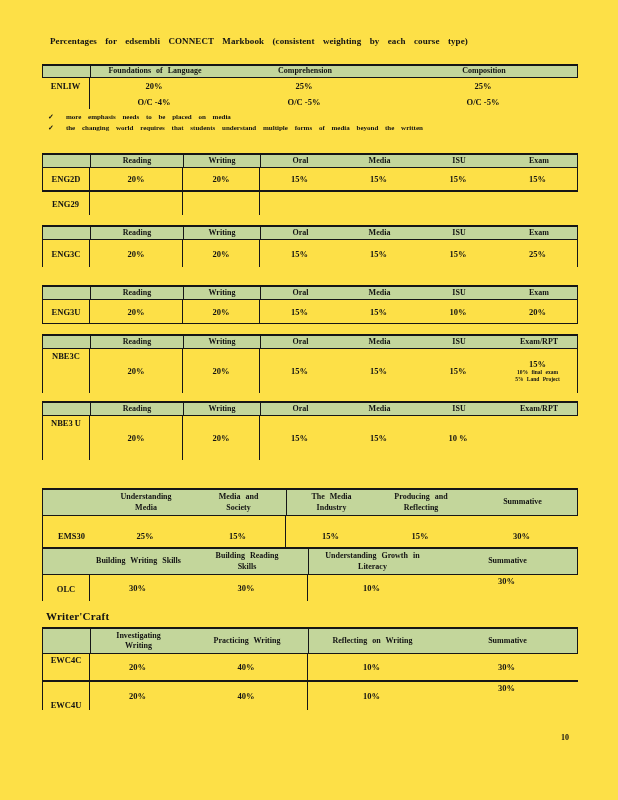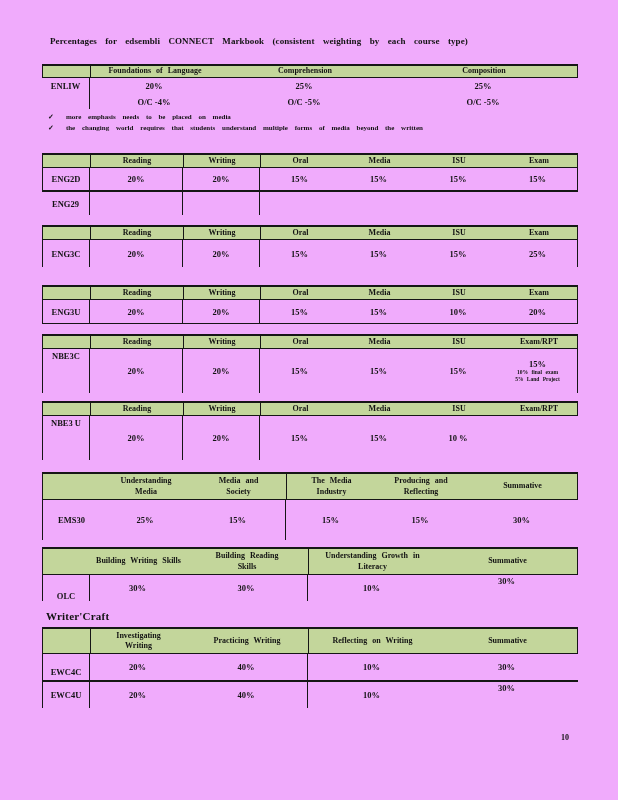--- a/index.html
+++ b/index.html
@@ -1,17 +1,17 @@
 <!DOCTYPE html>
 <html><head>
 <meta charset="utf-8">
 <style>
   html,body { margin:0; padding:0; background:#e8e8e8; }
   .page {
-    position:relative; width:618px; height:800px; background:#f0abfc;
+    position:relative; width:618px; height:800px; background:#fde047;
     font-family:"Liberation Serif","DejaVu Serif",serif;
     color:#131313; font-weight:bold; overflow:hidden;
   }
   .abs { position:absolute; }
   .title { font-size:9px; word-spacing:6px; letter-spacing:0.1px; }
   .t { position:absolute; left:42px; width:536px; }
   .g { display:grid; }
   .hd { background:#c3d69b; border:1px solid #161616; border-top:2.5px solid #161616; box-sizing:border-box; }
   .hc { display:flex; align-items:center; justify-content:center; text-align:center;
         font-size:8px; line-height:1.3; white-space:pre-line; word-spacing:3px; padding:0 2px; box-sizing:border-box; }
@@ -177,21 +177,21 @@
     <div class="g" style="grid-template-columns:48px 93px 77px 79px 79px 80px 80px; height:44px">
       <div class="bc obl vr" style="align-items:flex-start; padding-top:2px">NBE3 U</div>
       <div class="bc vr">20%</div>
       <div class="bc vr">20%</div>
       <div class="bc">15%</div>
       <div class="bc">15%</div>
       <div class="bc">10 %</div>
     </div>
   </div>
 
-  <div class="t" style="top:472px">
+  <div class="t" style="top:488px">
     <div class="g hd" style="grid-template-columns:58px 90px 95px 90px 90px 113px; height:28px">
       <div class="hc"></div>
       <div class="hc">Understanding
 Media</div>
       <div class="hc">Media and
 Society</div>
       <div class="hc vl2">The Media
 Industry</div>
       <div class="hc">Producing and
 Reflecting</div>
@@ -211,48 +211,48 @@
     <div class="g hd" style="grid-template-columns:48px 95px 122px 128px 143px; height:28px">
       <div class="hc"></div>
       <div class="hc">Building Writing Skills</div>
       <div class="hc">Building Reading
 Skills</div>
       <div class="hc vl2">Understanding Growth in
 Literacy</div>
       <div class="hc">Summative</div>
     </div>
     <div class="g" style="grid-template-columns:48px 95px 122px 128px 143px; height:26px">
-      <div class="bc obl vr" style="align-items:flex-start; padding-top:16px">OLC</div>
+      <div class="bc obl vr" style="align-items:flex-start; padding-top:9px">OLC</div>
       <div class="bc">30%</div>
       <div class="bc">30%</div>
       <div class="bc vl2">10%</div>
       <div class="bc top">30%</div>
     </div>
   </div>
 
   <div class="abs heading" style="top:610px; left:46px">Writer'Craft</div>
 
   <div class="t" style="top:627px">
     <div class="g hd" style="grid-template-columns:48px 95px 122px 128px 143px; height:27px">
       <div class="hc vr"></div>
       <div class="hc">Investigating
 Writing</div>
       <div class="hc">Practicing Writing</div>
       <div class="hc vl2">Reflecting on Writing</div>
       <div class="hc">Summative</div>
     </div>
     <div class="g bb2" style="grid-template-columns:48px 95px 122px 128px 143px; height:26px">
-      <div class="bc obl vr" style="align-items:flex-start; padding-top:13px">EWC4C</div>
+      <div class="bc obl vr" style="align-items:flex-start; padding-top:1px">EWC4C</div>
       <div class="bc">20%</div>
       <div class="bc">40%</div>
       <div class="bc vl2">10%</div>
       <div class="bc">30%</div>
     </div>
     <div class="g" style="grid-template-columns:48px 95px 122px 128px 143px; height:26px">
-      <div class="bc obl vr" style="align-items:flex-start; padding-top:8px">EWC4U</div>
+      <div class="bc obl vr" style="align-items:flex-start; padding-top:18px">EWC4U</div>
       <div class="bc">20%</div>
       <div class="bc">40%</div>
       <div class="bc vl2">10%</div>
       <div class="bc top">30%</div>
     </div>
   </div>
 
   <div class="abs pageno" style="top:733px; left:561px">10</div>
 
 </div>

